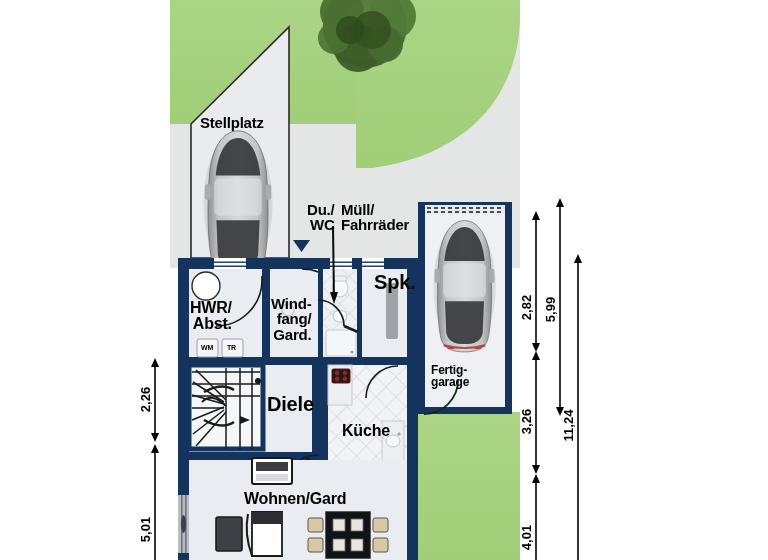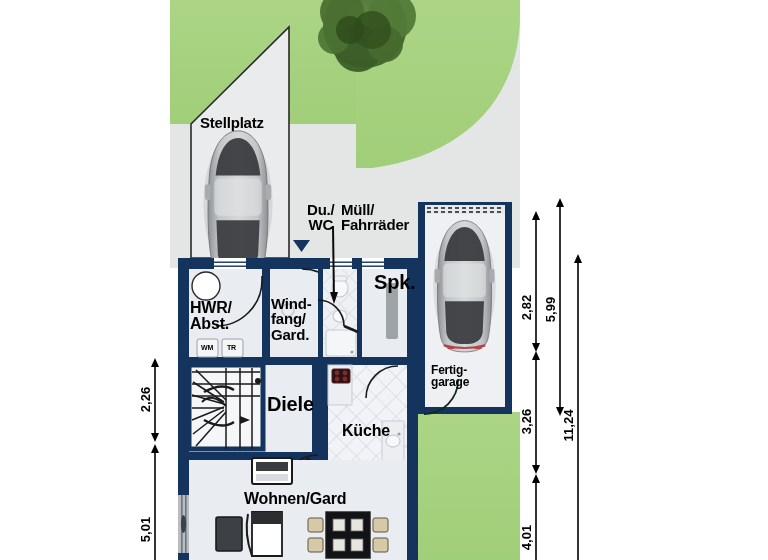--- a/index.html
+++ b/index.html
@@ -319,27 +319,27 @@
       <path d="M155 362 V438"></path>
         <path d="M151 367 l4 -9 l4 9 z" fill="#000" stroke="none"></path>
         <path d="M151 433 l4 9 l4 -9 z" fill="#000" stroke="none"></path>
       <path d="M155 448 V560"></path>
         <path d="M151 453 l4 -9 l4 9 z" fill="#000" stroke="none"></path>
     </g>
   </g>
 </svg>
 
 <div class="lbl" style="left:200px;top:115px;font-size:15px;">Stellplatz</div>
-<div class="lbl" style="left:307px;top:202px;font-size:15px;text-align:center;">Du./
+<div class="lbl" style="left:307px;top:202px;font-size:15px;text-align:right;">Du./
 WC</div>
 <div class="lbl" style="left:341px;top:202px;font-size:15px;">Müll/
 Fahrräder</div>
-<div class="lbl" style="left:190px;top:300px;font-size:16px;">HWR/
+<div class="lbl" style="left:190px;top:300px;font-size:16px;text-align:right;">HWR/
 Abst.</div>
-<div class="lbl" style="left:271px;top:296px;font-size:15px;">Wind-
+<div class="lbl" style="left:271px;top:296px;font-size:15px;text-align:right;">Wind-
 fang/
 Gard.</div>
 <div class="lbl" style="left:374px;top:272px;font-size:20px;">Spk.</div>
 <div class="lbl" style="left:431px;top:364px;font-size:12px;">Fertig-
 garage</div>
 <div class="lbl" style="left:267px;top:394px;font-size:20px;">Diele</div>
 <div class="lbl" style="left:342px;top:423px;font-size:16px;">Küche</div>
 <div class="lbl" style="left:244px;top:491px;font-size:16px;">Wohnen/Gard</div>
 
 <div class="lbl" style="left:201px;top:344px;font-size:7px;">WM</div>

